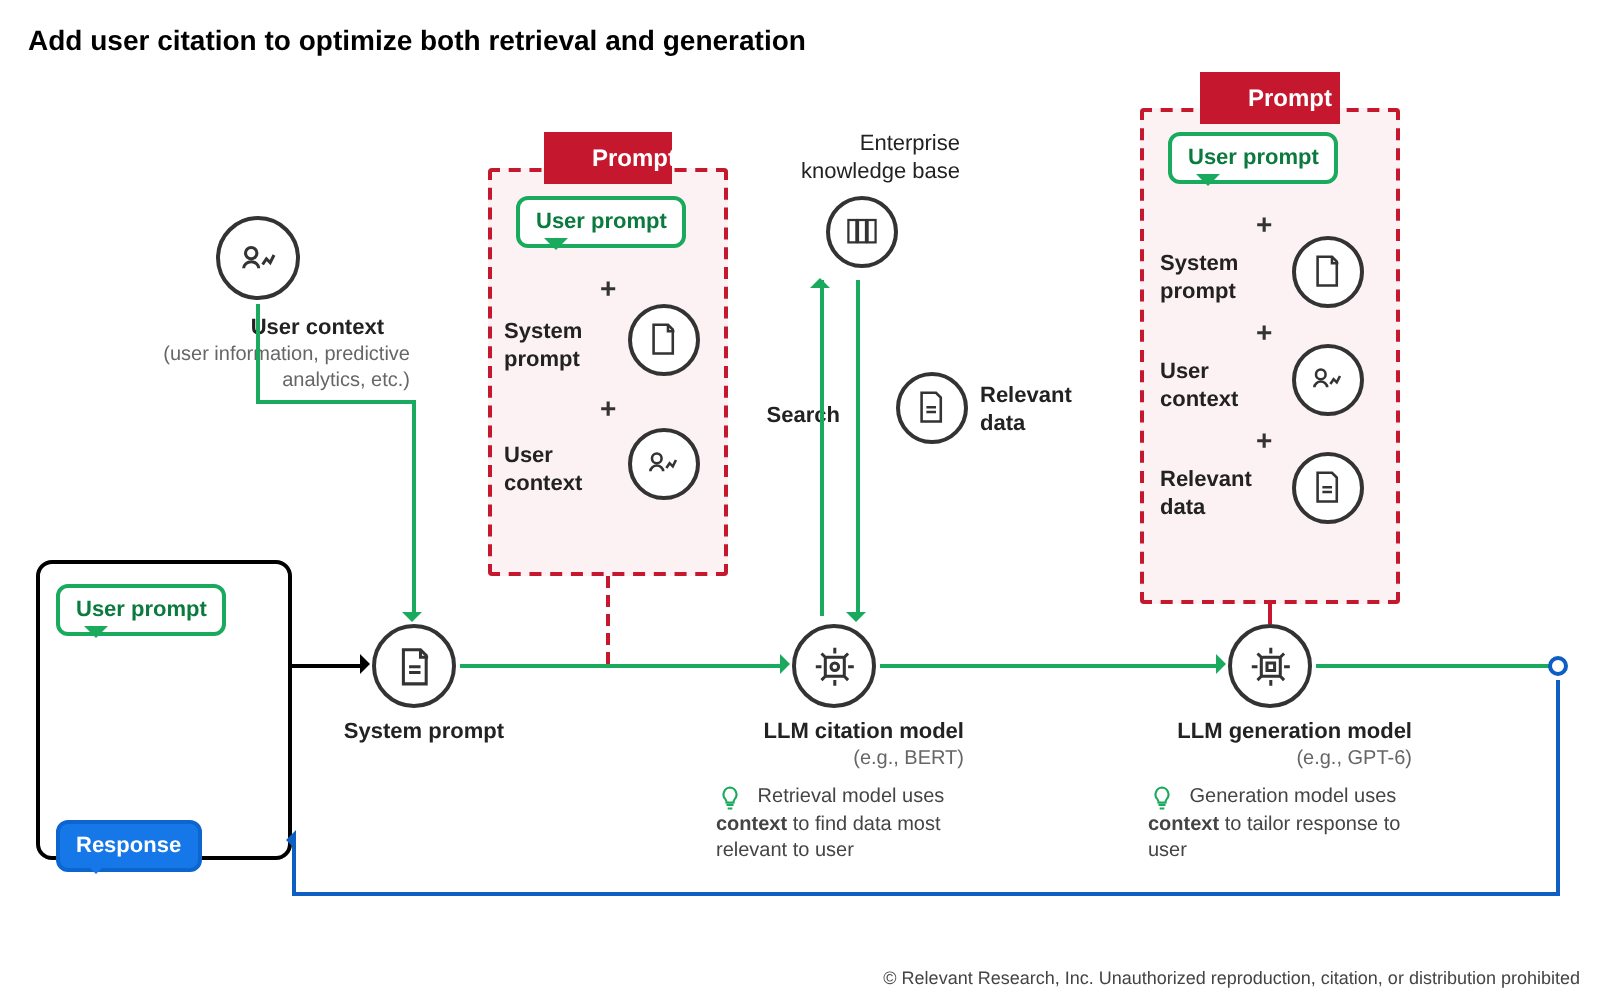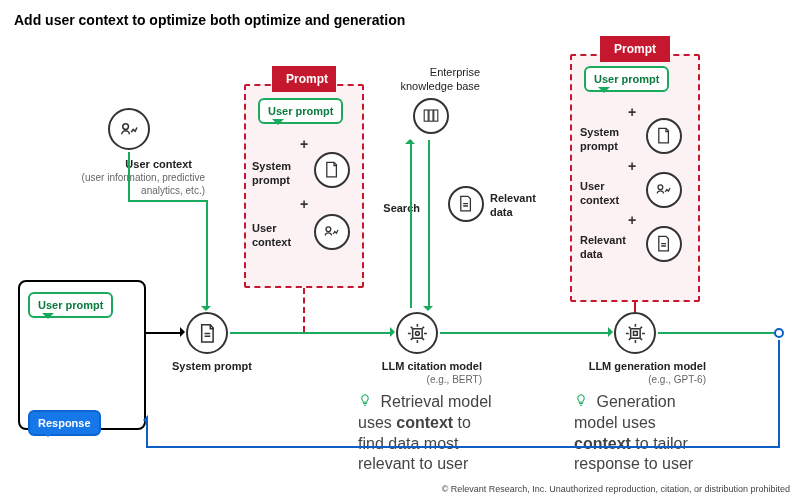--- a/index.html
+++ b/index.html
@@ -52,21 +52,21 @@
   .lbl.bold { font-weight: bold; }
   .lbl.sub { color: #666; font-size: 10px; }
 
   
   .prompt-tag {
     position: absolute;
     background: #c5172d;
     color: #fff;
     font-weight: bold;
     font-size: 12px;
-    padding: 6px 14px;
+    padding: 6px 24px;
     text-align: center;
   }
   .prompt-box {
     position: absolute;
     border: 2px dashed #c5172d;
     background: rgba(200,23,45,0.06);
     border-radius: 2px;
   }
 
   
@@ -103,21 +103,21 @@
   .plus {
     position: absolute;
     font-size: 14px;
     font-weight: bold;
     color: #333;
   }
 
   
   .hint {
     position: absolute;
-    font-size: 16px;
+    font-size: 10px;
     color: #444;
     line-height: 1.3;
     width: 140px;
   }
   .hint .bulb {
     display: inline-block;
     width: 14px; height: 14px;
     vertical-align: top;
     margin-right: 4px;
   }
@@ -137,21 +137,21 @@
   .ahead.up    { border-bottom-color:#1aaa5d; }
   .ahead.down  { border-top-color:#1aaa5d; }
   .ahead.black.right { border-left-color:#000; }
   .ahead.blue.left { border-right-color:#0d5fc4; }
 
   b { font-weight:bold; }
 </style>
 </head>
 <body>
 
-<div class="title">Add user context to optimize both optimize and generation</div>
+<div class="title">Add user citation to optimize both retrieval and generation</div>
 
 <div class="circ md" style="left:108px; top:108px;">
   <svg viewBox="0 0 24 24" fill="none" stroke="#333" stroke-width="1.6">
       <circle cx="8" cy="9" r="3"></circle>
       <path d="M4 17c0-2 2-3.5 4-3.5s4 1.5 4 3.5"></path>
       <path d="M14 15l2-3 2 2 2-4"></path>
     </svg>
 </div>
 <div class="lbl bold" style="left:72px; top:158px; width:120px;">User context</div>
 <div class="lbl sub" style="left:60px; top:172px; width:145px;">(user information, predictive analytics, etc.)</div>

